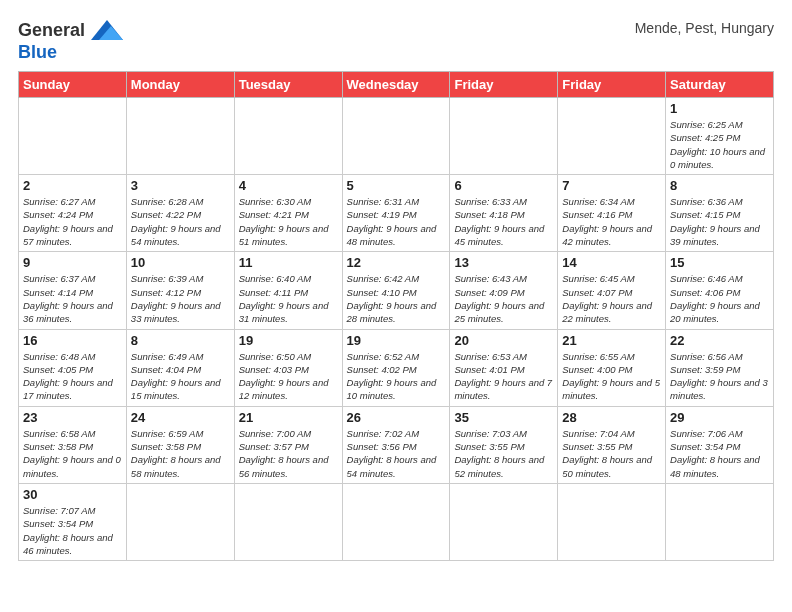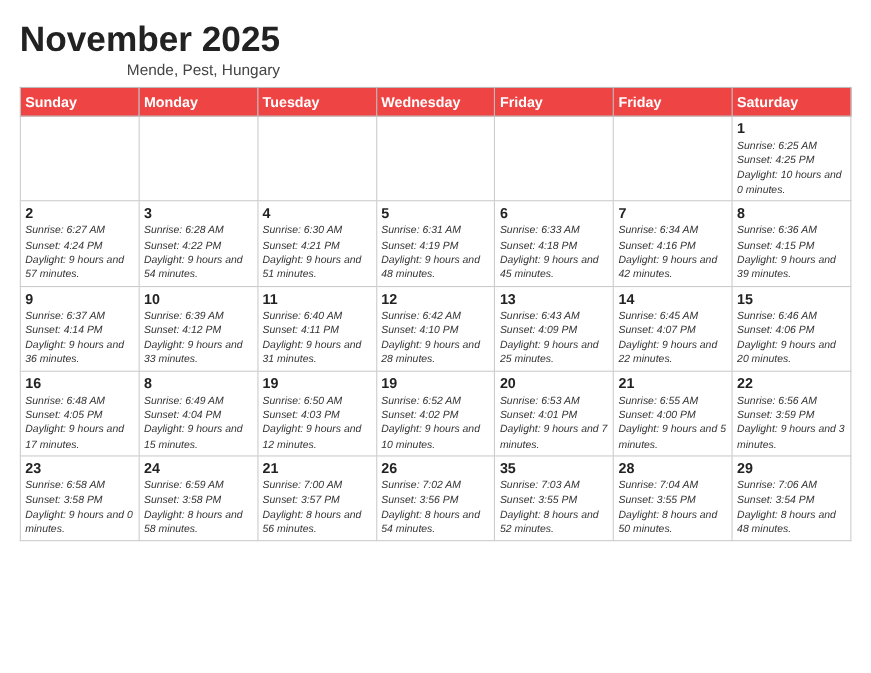--- a/index.html
+++ b/index.html
@@ -102,22 +102,33 @@
     }
     tr.week-row td {
       height: 75px;
     }
   </style>
 </head>
 <body>
 
 <div class="page">
   <div class="header">
+    <div class="logo">
+      <div class="logo-row">
+        <span class="logo-general">General</span>
+        <svg class="logo-icon" viewBox="0 0 36 24">
+          <polygon points="18,2 34,22 2,22" fill="#1565c0"></polygon>
+          <polygon points="22,8 34,22 10,22" fill="#42a5f5"></polygon>
+        </svg>
+      </div>
+      <div>
+        <span class="logo-blue">Blue</span>
+      </div>
+    </div>
     <div class="title-area">
-      <div class="month-title">November 2025</div>
       <div class="location">Mende, Pest, Hungary</div>
     </div>
   </div>
 
   <table class="calendar">
     <thead>
       <tr>
         <th>Sunday</th>
         <th>Monday</th>
         <th>Tuesday</th>
@@ -253,15 +264,27 @@
           </td>
           <td>
             <span class="day-number">28</span>
             <div class="day-info">Sunrise: 7:04 AM<br>Sunset: 3:55 PM<br>Daylight: 8 hours and 50 minutes.</div>
           </td>
           <td>
             <span class="day-number">29</span>
             <div class="day-info">Sunrise: 7:06 AM<br>Sunset: 3:54 PM<br>Daylight: 8 hours and 48 minutes.</div>
           </td>
         </tr>
+        <tr class="week-row">
+          <td>
+            <span class="day-number">30</span>
+            <div class="day-info">Sunrise: 7:07 AM<br>Sunset: 3:54 PM<br>Daylight: 8 hours and 46 minutes.</div>
+          </td>
+          <td class="empty-cell"></td>
+          <td class="empty-cell"></td>
+          <td class="empty-cell"></td>
+          <td class="empty-cell"></td>
+          <td class="empty-cell"></td>
+          <td class="empty-cell"></td>
+        </tr>
       </tbody>
   </table>
 </div>
 
 </body></html>

